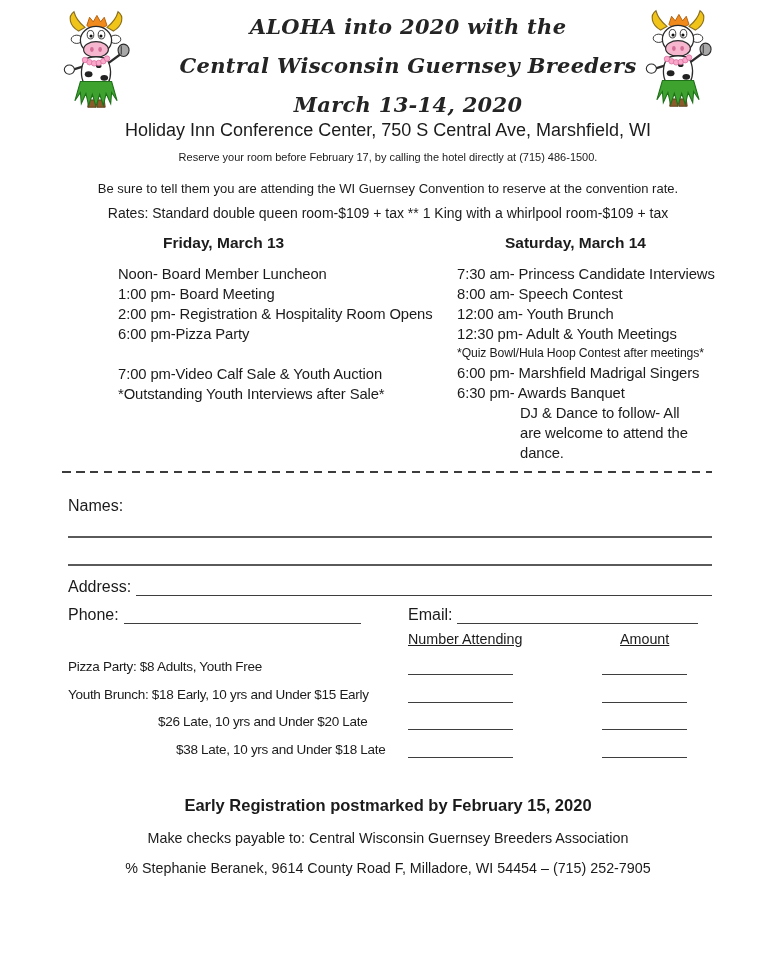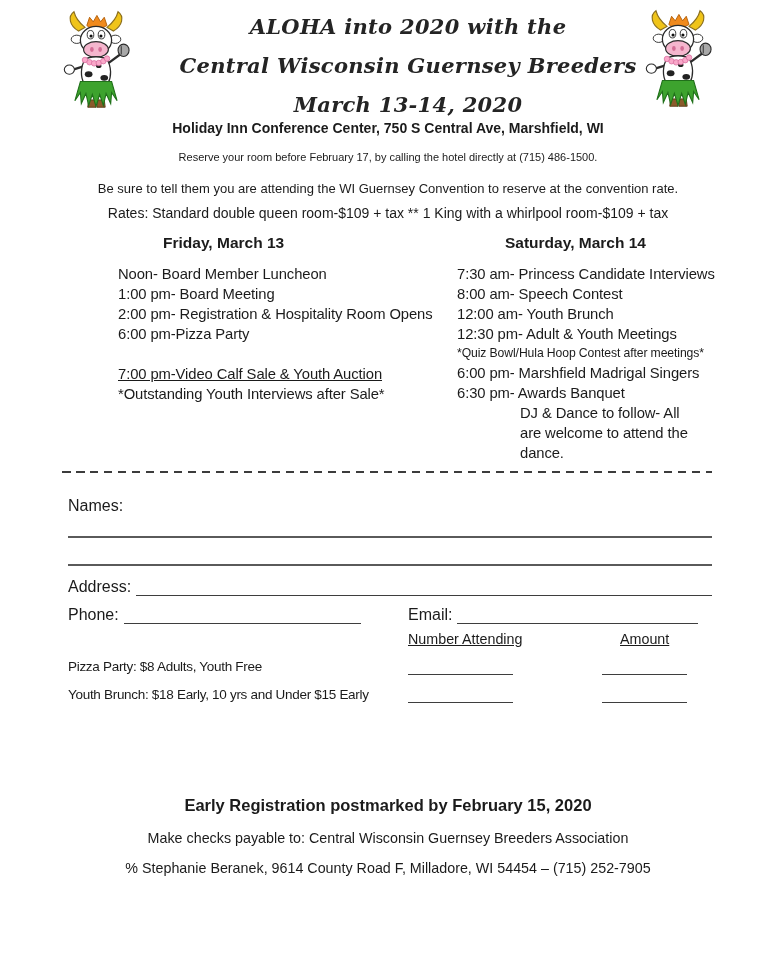--- a/index.html
+++ b/index.html
@@ -16,36 +16,36 @@
   .title-block { top:7px; }
   .title-line {
     font-family:"DejaVu Serif", serif; font-style:italic; font-weight:600;
     font-size:21px; line-height:39px; color:#242424; letter-spacing:0.3px;padding-left:40px;
   }
   .cow { width:92px; height:101px; }
   .cow-left { left:50px; top:9px; }
   .cow-right { left:632px; top:8px; }
 
   
-  .v1 { top:120px; font-weight:bold; font-size:14px; }
+  .v1 { top:120px; font-weight:normal; font-size:18px; }
   .v2 { top:151px; font-size:11px; }
   .v3 { top:181px; font-size:13px; }
   .v4 { top:205px; font-size:14px; }
 
   
   .sched-head { top:234px; font-weight:bold; font-size:15.5px; white-space:nowrap; }
   .fri-head { left:163px; }
   .sat-head { left:505px; }
   .sched-col { top:264px; font-size:14.8px; line-height:20px; letter-spacing:-0.1px; }
   .fri-col { left:118px; width:335px; }
   .sat-col { left:457px; width:310px; }
   .sched-item { white-space:nowrap; }
   .sched-item.small { font-size:12.2px; line-height:19px; }
   .sched-item.indent { padding-left:63px; }
-  .sched-item.gap { margin-top:20px;text-decoration:underline; }
+  .sched-item.gap { margin-top:20px; }
 
   
   .dashline {
     top:471px; left:62px; width:650px; height:2px;
     background:repeating-linear-gradient(90deg, #3c3c3c 0 8.5px, transparent 8.5px 14px);
   }
 
   
   .form-label { font-size:16px; }
   .names-label { left:68px; top:497px; }
@@ -189,19 +189,29 @@
       <div class="fee-row">
         <span class="fee-label" style="left: 68px;">Pizza Party: $8 Adults, Youth Free</span>
         <span class="blank num-blank"></span>
         <span class="blank amt-blank"></span>
       </div>
       <div class="fee-row">
         <span class="fee-label" style="left: 68px;">Youth Brunch: $18 Early, 10 yrs and Under $15 Early</span>
         <span class="blank num-blank"></span>
         <span class="blank amt-blank"></span>
       </div>
+      <div class="fee-row">
+        <span class="fee-label" style="left: 158px;">$26 Late, 10 yrs and Under $20 Late</span>
+        <span class="blank num-blank"></span>
+        <span class="blank amt-blank"></span>
+      </div>
+      <div class="fee-row">
+        <span class="fee-label" style="left: 176px;">$38 Late, 10 yrs and Under $18 Late</span>
+        <span class="blank num-blank"></span>
+        <span class="blank amt-blank"></span>
+      </div>
     </div>
 
   <div class="abs center f1">Early Registration postmarked by February 15, 2020</div>
   <div class="abs center f2">Make checks payable to: Central Wisconsin Guernsey Breeders Association</div>
   <div class="abs center f3">% Stephanie Beranek, 9614 County Road F, Milladore, WI 54454 – (715) 252-7905</div>
 
 </div>
 
 </body></html>

